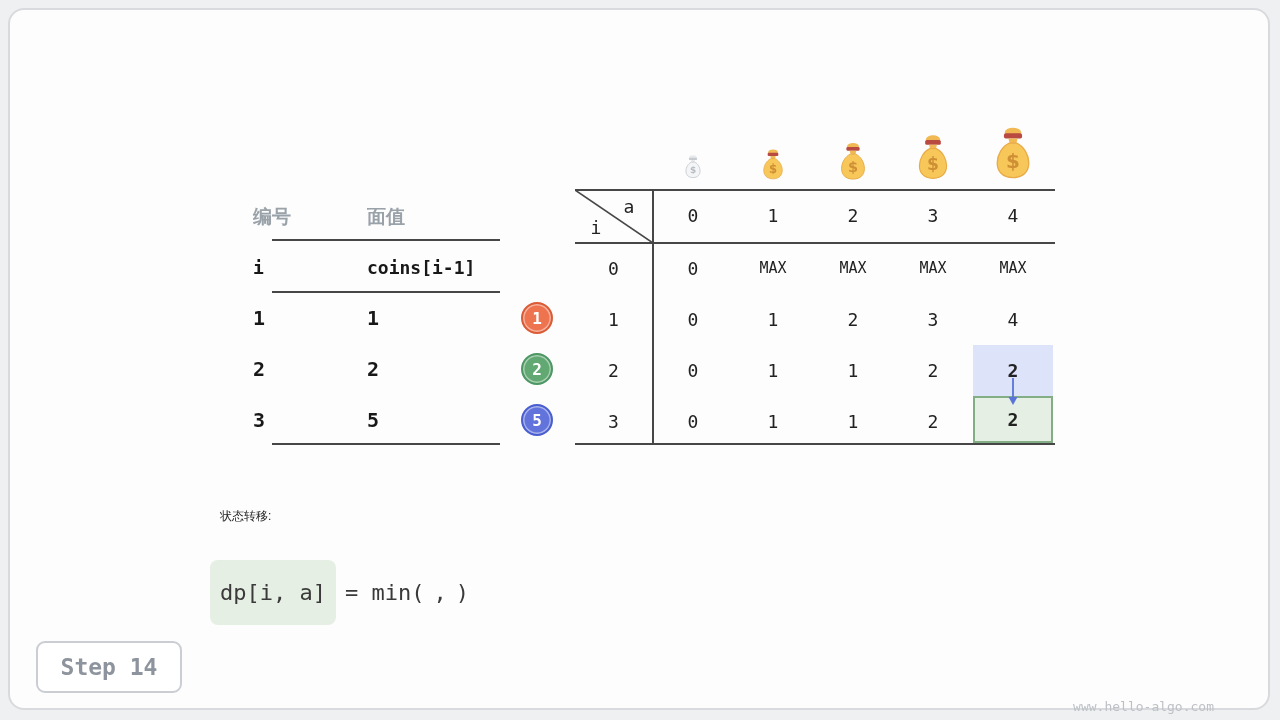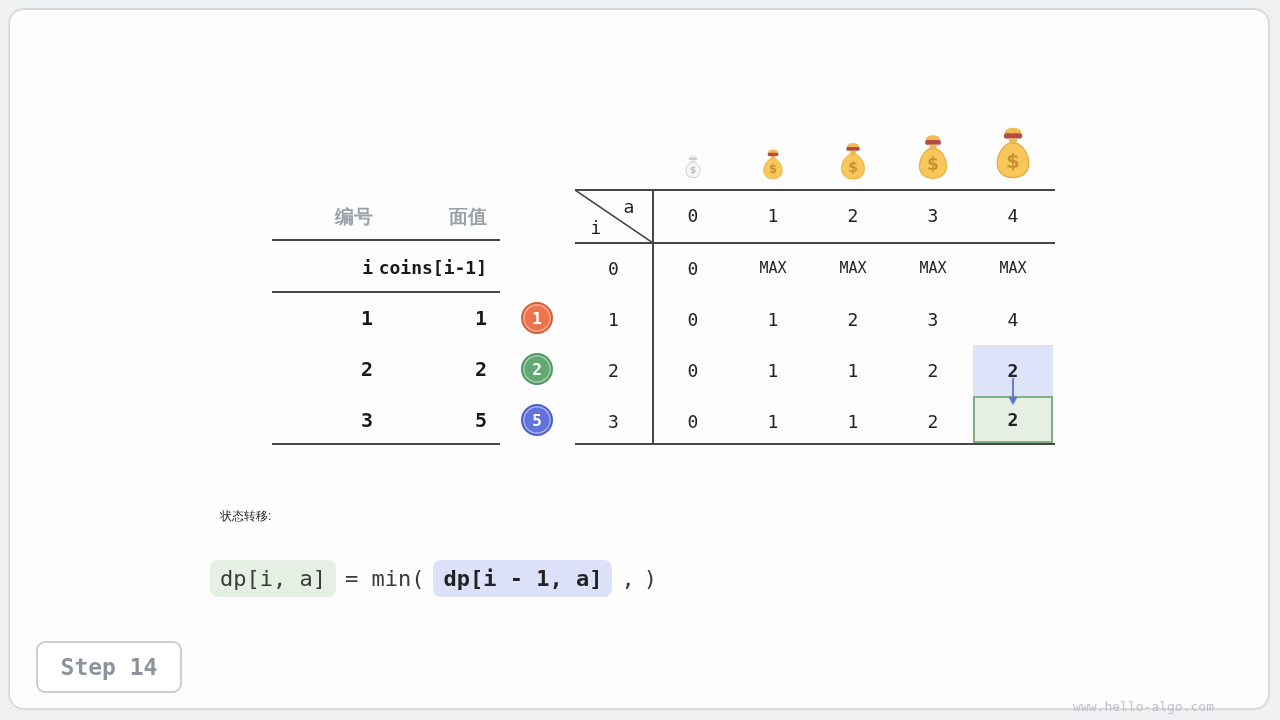--- a/index.html
+++ b/index.html
@@ -9,21 +9,21 @@
     font-family:"Liberation Sans","DejaVu Sans",sans-serif;
     -webkit-font-smoothing:antialiased;
   }
   .canvas{position:relative;width:1280px;height:720px;overflow:hidden;}
   .card{
     position:absolute;left:8px;top:8px;width:1262px;height:702px;
     background:#fdfdfd;border:2px solid #d8dadd;border-radius:16px;
     box-sizing:border-box;
   }
   .abs{position:absolute;}
-  .center{text-align:right;}
+  .center{text-align:left;}
   .hline{position:absolute;height:2px;background:#474747;}
   .vline{position:absolute;width:2px;background:#474747;}
 
   
   .coin-head{font-size:19px;font-weight:bold;color:#99a1a9;line-height:26px;}
   .coin-var{font-family:"DejaVu Sans Mono",monospace;font-weight:bold;font-size:18px;color:#181818;line-height:26px;}
   .coin-num{font-family:"DejaVu Sans Mono",monospace;font-weight:bold;font-size:20px;color:#181818;line-height:26px;}
 
   
   .badge{
@@ -43,21 +43,21 @@
   .dp-cell{font-family:"DejaVu Sans Mono",monospace;font-size:18px;color:#222;line-height:51px;text-align:center;width:80px;height:51px;box-sizing:border-box;}
   .dp-cell.max{font-size:15px;}
   .dp-cell.hl-src{background:var(--highlight-blue-bg,#dde3f8);font-weight:bold;}
   .dp-cell.hl-dst{background:var(--highlight-green-bg,#e5efe3);border:2px solid #83ad84;font-weight:bold;height:47px;line-height:44px;}
   .corner-label{font-family:"DejaVu Sans Mono",monospace;font-size:18px;color:#222;width:26px;text-align:center;line-height:22px;}
 
   
   .trans-label{font-size:12px;color:#262626;}
   .formula{display:flex;align-items:center;gap:9px;font-family:"DejaVu Sans Mono",monospace;font-size:22px;color:#3a3a3a;}
   .formula span{white-space:pre;}
-  .chip{padding:6px 10px;border-radius:8px;}
+  .chip{padding:20px 10px;border-radius:8px;}
   .chip.greenbg{background:var(--highlight-green-bg,#e5efe3);}
   .chip.bluebg{background:#dbe1f8;font-weight:bold;color:#222;}
   .teal{color:var(--coins-teal,#2f9e8f);}
   .plusgreen{color:var(--plus-green,#4c9e52);}
 
   
   .step-box{
     position:absolute;left:36px;top:641px;width:146px;height:52px;
     background:#ffffff;border:2px solid #caced3;border-radius:9px;box-sizing:border-box;
     display:flex;align-items:center;justify-content:center;
@@ -193,21 +193,20 @@
       <line x1="8" y1="1" x2="8" y2="21" stroke="#5a74d9" stroke-width="1.8"></line>
       <polygon points="3.5,20 12.5,20 8,28" fill="#5a74d9"></polygon>
     </svg>
   </div>
 
   <div class="abs trans-label" style="left:220px;top:508px;">状态转移:</div>
 
   <div class="abs formula" style="left:210px;top:560px;">
     <span class="chip greenbg">dp[i, a]</span>
     <span>= min(</span>
-    <span class="chip bluebg">dp[i - 1, a]</span>
     <span>,</span>
     <span>)</span>
   </div>
 
   <div class="step-box">
     <span class="step-text">Step 14</span>
   </div>
 
   <div class="abs watermark" style="right:66px;top:699px;">www.hello-algo.com</div>
 </div>

